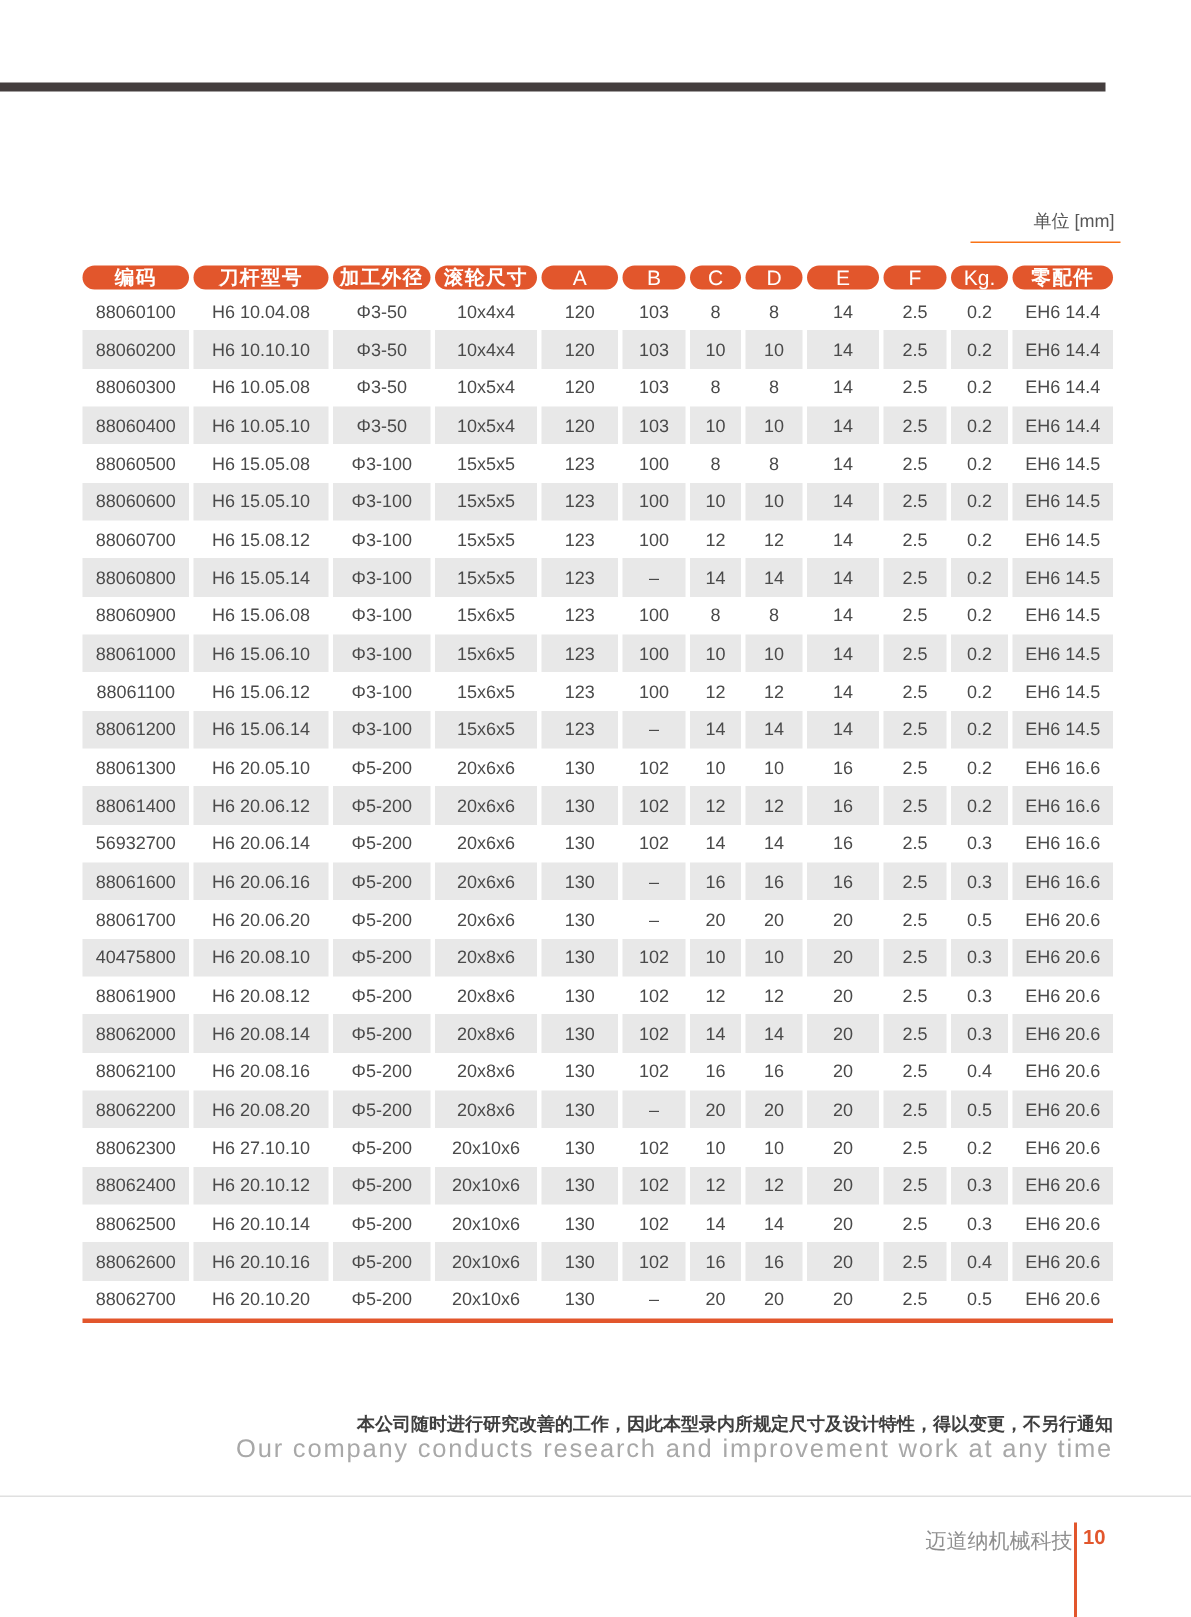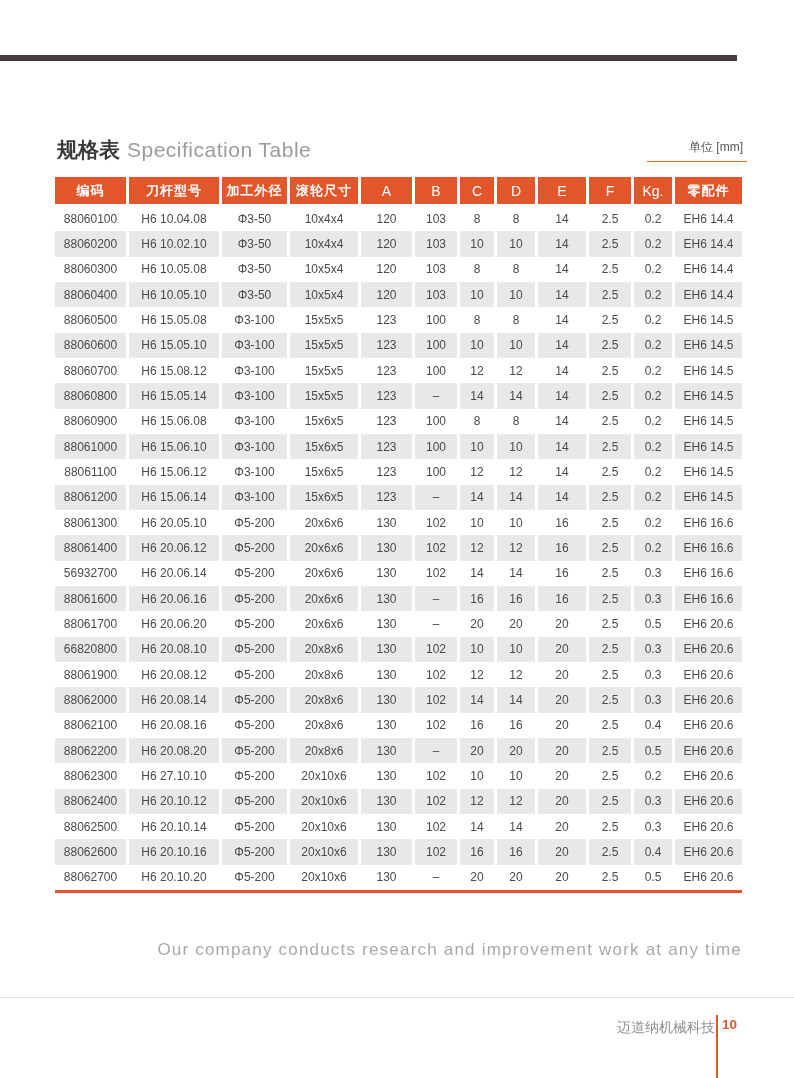--- a/index.html
+++ b/index.html
@@ -20,23 +20,24 @@
   }
 
   .table-wrap { position: absolute; left: 55px; top: 177px; width: 687px; }
   .trow {
     display: grid;
     grid-template-columns: 71px 90px 65px 68px 51px 42px 34px 38px 48px 42px 38px 67px;
     column-gap: 3px;
   }
   .thead { margin-bottom: 2px; }
   .th {
-    background: #e2562c; color: #ffffff; height: 27px;
+    background: #e2562c; color: #ffffff; height: 16px;
     display: flex; align-items: center; justify-content: center;
     font-size: 14px;
+    border-radius: 11px;
   }
   .th.cjk { font-size: 13px; font-weight: bold; letter-spacing: 1px; }
   .td {
     height: 25.33px; display: flex; align-items: center; justify-content: center;
     font-size: 12px; color: #4a4a4a;
   }
   .trow.alt .td { background: #e8e8e8; }
   .table-bottom { height: 3px; background: #e2562c; }
 
   .disclaimer { position: absolute; right: 52px; top: 941px; text-align: right; white-space: nowrap; }
@@ -48,23 +49,20 @@
   .page-num-divider { position: absolute; left: 716px; top: 1015px; width: 2px; height: 63px; background: #e2562c; }
   .page-num { position: absolute; left: 722px; top: 1017px; font-size: 13.5px; font-weight: bold; color: #e2562c; }
 </style>
 </head>
 <body>
 
 <div class="page">
 
   <div class="top-bar"></div>
 
-  <div class="title-row">
-    <span class="title-cn">规格表</span><span class="title-en">Specification Table</span>
-  </div>
 
   <div class="unit-box">单位 [mm]</div>
 
   <div class="table-wrap">
     <div class="trow thead">
         <div class="th cjk">编码</div>
         <div class="th cjk">刀杆型号</div>
         <div class="th cjk">加工外径</div>
         <div class="th cjk">滚轮尺寸</div>
         <div class="th">A</div>
@@ -86,21 +84,21 @@
           <div class="td">103</div>
           <div class="td">8</div>
           <div class="td">8</div>
           <div class="td">14</div>
           <div class="td">2.5</div>
           <div class="td">0.2</div>
           <div class="td">EH6 14.4</div>
         </div>
         <div class="trow alt">
           <div class="td">88060200</div>
-          <div class="td">H6 10.02.10</div>
+          <div class="td">H6 10.10.10</div>
           <div class="td">Φ3-50</div>
           <div class="td">10x4x4</div>
           <div class="td">120</div>
           <div class="td">103</div>
           <div class="td">10</div>
           <div class="td">10</div>
           <div class="td">14</div>
           <div class="td">2.5</div>
           <div class="td">0.2</div>
           <div class="td">EH6 14.4</div>
@@ -309,21 +307,21 @@
           <div class="td">130</div>
           <div class="td">–</div>
           <div class="td">20</div>
           <div class="td">20</div>
           <div class="td">20</div>
           <div class="td">2.5</div>
           <div class="td">0.5</div>
           <div class="td">EH6 20.6</div>
         </div>
         <div class="trow alt">
-          <div class="td">66820800</div>
+          <div class="td">40475800</div>
           <div class="td">H6 20.08.10</div>
           <div class="td">Φ5-200</div>
           <div class="td">20x8x6</div>
           <div class="td">130</div>
           <div class="td">102</div>
           <div class="td">10</div>
           <div class="td">10</div>
           <div class="td">20</div>
           <div class="td">2.5</div>
           <div class="td">0.3</div>
@@ -453,20 +451,21 @@
           <div class="td">20</div>
           <div class="td">2.5</div>
           <div class="td">0.5</div>
           <div class="td">EH6 20.6</div>
         </div>
       </div>
     <div class="table-bottom"></div>
   </div>
 
   <div class="disclaimer">
+    <div class="disc-cn">本公司随时进行研究改善的工作，因此本型录内所规定尺寸及设计特性，得以变更，不另行通知</div>
     <div class="disc-en">Our company conducts research and improvement work at any time</div>
   </div>
 
   <div class="footer-sep"></div>
   <div class="company">迈道纳机械科技</div>
   <div class="page-num-divider"></div>
   <div class="page-num">10</div>
 
 </div>
 

